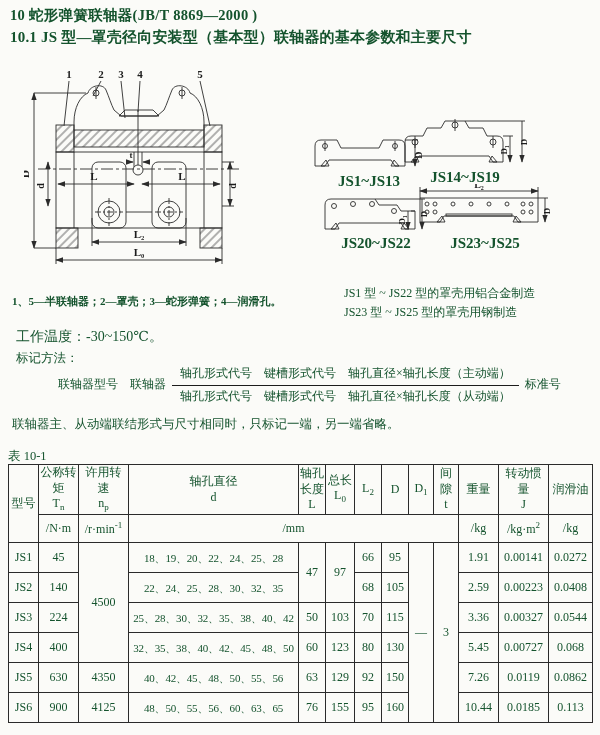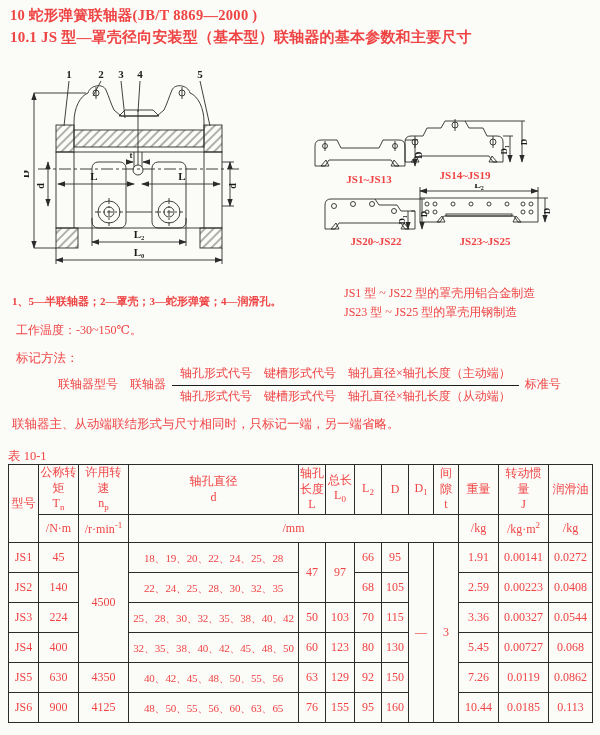--- a/index.html
+++ b/index.html
@@ -1,27 +1,27 @@
 <!DOCTYPE html>
 <html><head>
 <meta charset="utf-8">
 <style>
   html,body{margin:0;padding:0;background:#e8e8e8;}
   .page{position:relative;width:600px;height:735px;background:#fbfbf8;
-        font-family:"Liberation Serif","DejaVu Serif",serif;color:#ef4444;overflow:hidden;}
+        font-family:"Liberation Serif","DejaVu Serif",serif;color:#14532d;overflow:hidden;}
   .abs{position:absolute;}
   .title{font-weight:bold;font-size:14.5px;letter-spacing:.3px;}
   .subtitle{font-weight:bold;font-size:15px;letter-spacing:.2px;}
   svg{display:block;}
   .variant{position:absolute;}
-  .variant-label{font-weight:bold;font-size:11px;text-align:center;margin-top:1px;
+  .variant-label{font-weight:bold;font-size:15px;text-align:center;margin-top:1px;
                  font-family:"Liberation Serif","DejaVu Serif",serif;}
   .parts{font-weight:bold;font-size:11px;}
   .mat{font-size:12px;line-height:19px;}
-  .temp{font-size:12px;}
+  .temp{font-size:14px;margin-top:6px;}
   .mark-head{font-size:12.5px;}
   .mark-row{display:flex;align-items:center;font-size:12px;white-space:nowrap;}
   .frac{display:inline-block;text-align:center;margin:0 6px;}
   .frac .num{border-bottom:1px solid #1c1c1c;padding:1px 8px 3px;}
   .frac .den{padding:2px 8px 0;}
   .mark-note{font-size:12.5px;}
   .tbl-cap{font-size:12.5px;}
   table{border-collapse:collapse;table-layout:fixed;width:584px;font-size:12px;
         font-family:"Liberation Serif","DejaVu Serif",serif;}
   td,th{border:1px solid #2b2b2b;text-align:center;vertical-align:middle;

